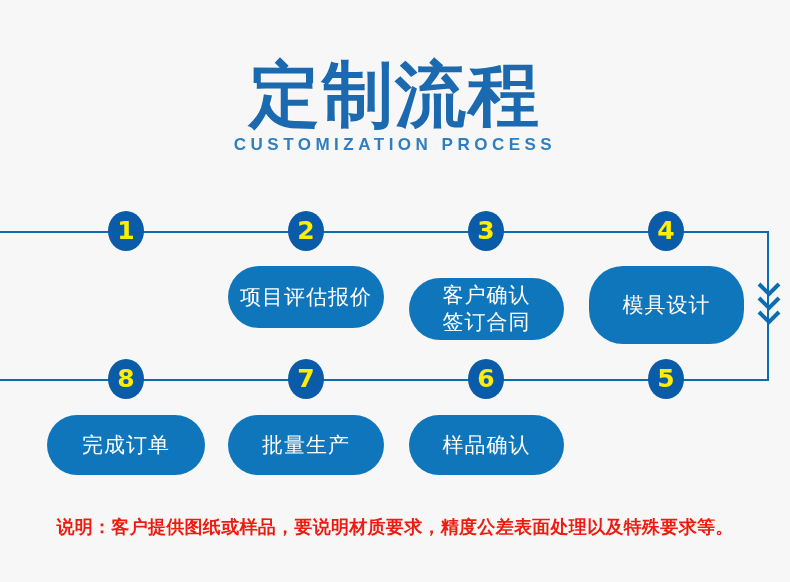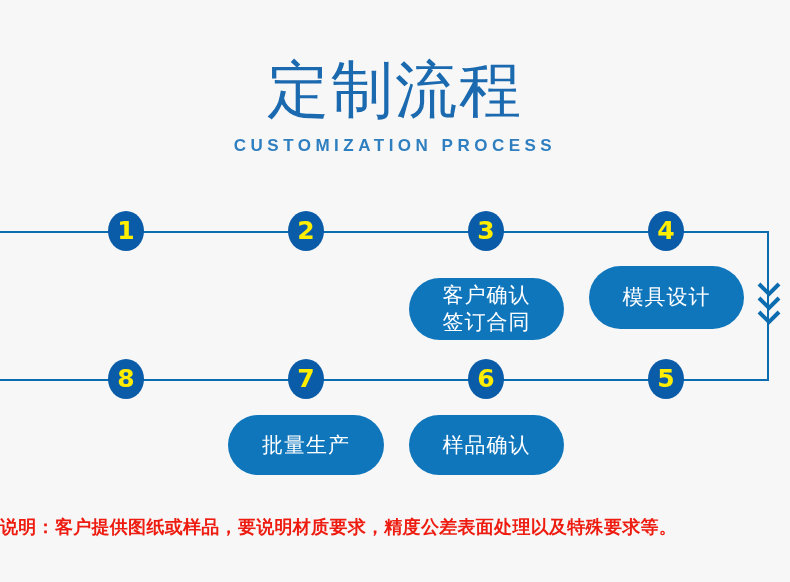--- a/index.html
+++ b/index.html
@@ -23,29 +23,28 @@
 
   
   .header {
     position: absolute;
     left: 0;
     top: 55px;
     width: 790px;
     text-align: center;
   }
   .title {
-    font-size: 62px;
-    font-weight: normal;
+    font-size: 71px;
+    font-weight: bold;
     color: #1b6ab0;
     letter-spacing: 2px;
     line-height: 1.12;
     font-family: "DejaVu Sans", "Liberation Sans", sans-serif;
   }
   .subtitle {
-    margin-top: 12px;
     font-size: 17px;
     font-weight: bold;
     color: #2f7fc0;
     letter-spacing: 4.5px;
     font-family: "Liberation Sans", "DejaVu Sans", sans-serif;
   }
 
   
   .rail {
     position: absolute;
@@ -97,21 +96,21 @@
     z-index: 2;
   }
   .pill span { display: block; white-space: pre-line; }
 
   
   .note {
     position: absolute;
     left: 0;
     top: 515px;
     width: 790px;
-    text-align: left;
+    text-align: center;
     color: #ee1c10;
     font-size: 18px;
     font-weight: bold;
     letter-spacing: 0.3px;
     font-family: "DejaVu Sans", "Liberation Sans", sans-serif;
   }
 </style>
 </head>
 <body>
 
@@ -132,33 +131,39 @@
       <polyline points="4,17 14,27 24,17" fill="none" stroke="#0b6cb0" stroke-width="4"></polyline>
       <polyline points="4,31 14,41 24,31" fill="none" stroke="#0b6cb0" stroke-width="4"></polyline>
     </svg>
   </div>
 
   <div class="badge" style="left:108px; top:211px;">1</div>
   <div class="badge" style="left:288px; top:211px;">2</div>
   <div class="badge" style="left:468px; top:211px;">3</div>
   <div class="badge" style="left:648px; top:211px;">4</div>
 
+  <div class="pill" style="left:228px; top:266px; width:156px; height:62px;">
+    <span>项目评估报价</span>
+  </div>
   <div class="pill" style="left:409px; top:266px; width:155px; height:62px;margin-top:12px;">
     <span>客户确认
 签订合同</span>
   </div>
-  <div class="pill" style="left:589px; top:266px; width:155px; height:63px;">
+  <div class="pill" style="left:589px; top:266px; width:155px; height:78px;">
     <span>模具设计</span>
   </div>
 
   <div class="badge" style="left:108px; top:359px;">8</div>
   <div class="badge" style="left:288px; top:359px;">7</div>
   <div class="badge" style="left:468px; top:359px;">6</div>
   <div class="badge" style="left:648px; top:359px;">5</div>
 
+  <div class="pill" style="left:47px;  top:415px; width:158px; height:60px;">
+    <span>完成订单</span>
+  </div>
   <div class="pill" style="left:409px; top:415px; width:155px; height:60px;">
     <span>样品确认</span>
   </div>
   <div class="pill" style="left:228px; top:415px; width:156px; height:60px;">
     <span>批量生产</span>
   </div>
 
   <div class="note">说明：客户提供图纸或样品，要说明材质要求，精度公差表面处理以及特殊要求等。</div>
 
 </div>

